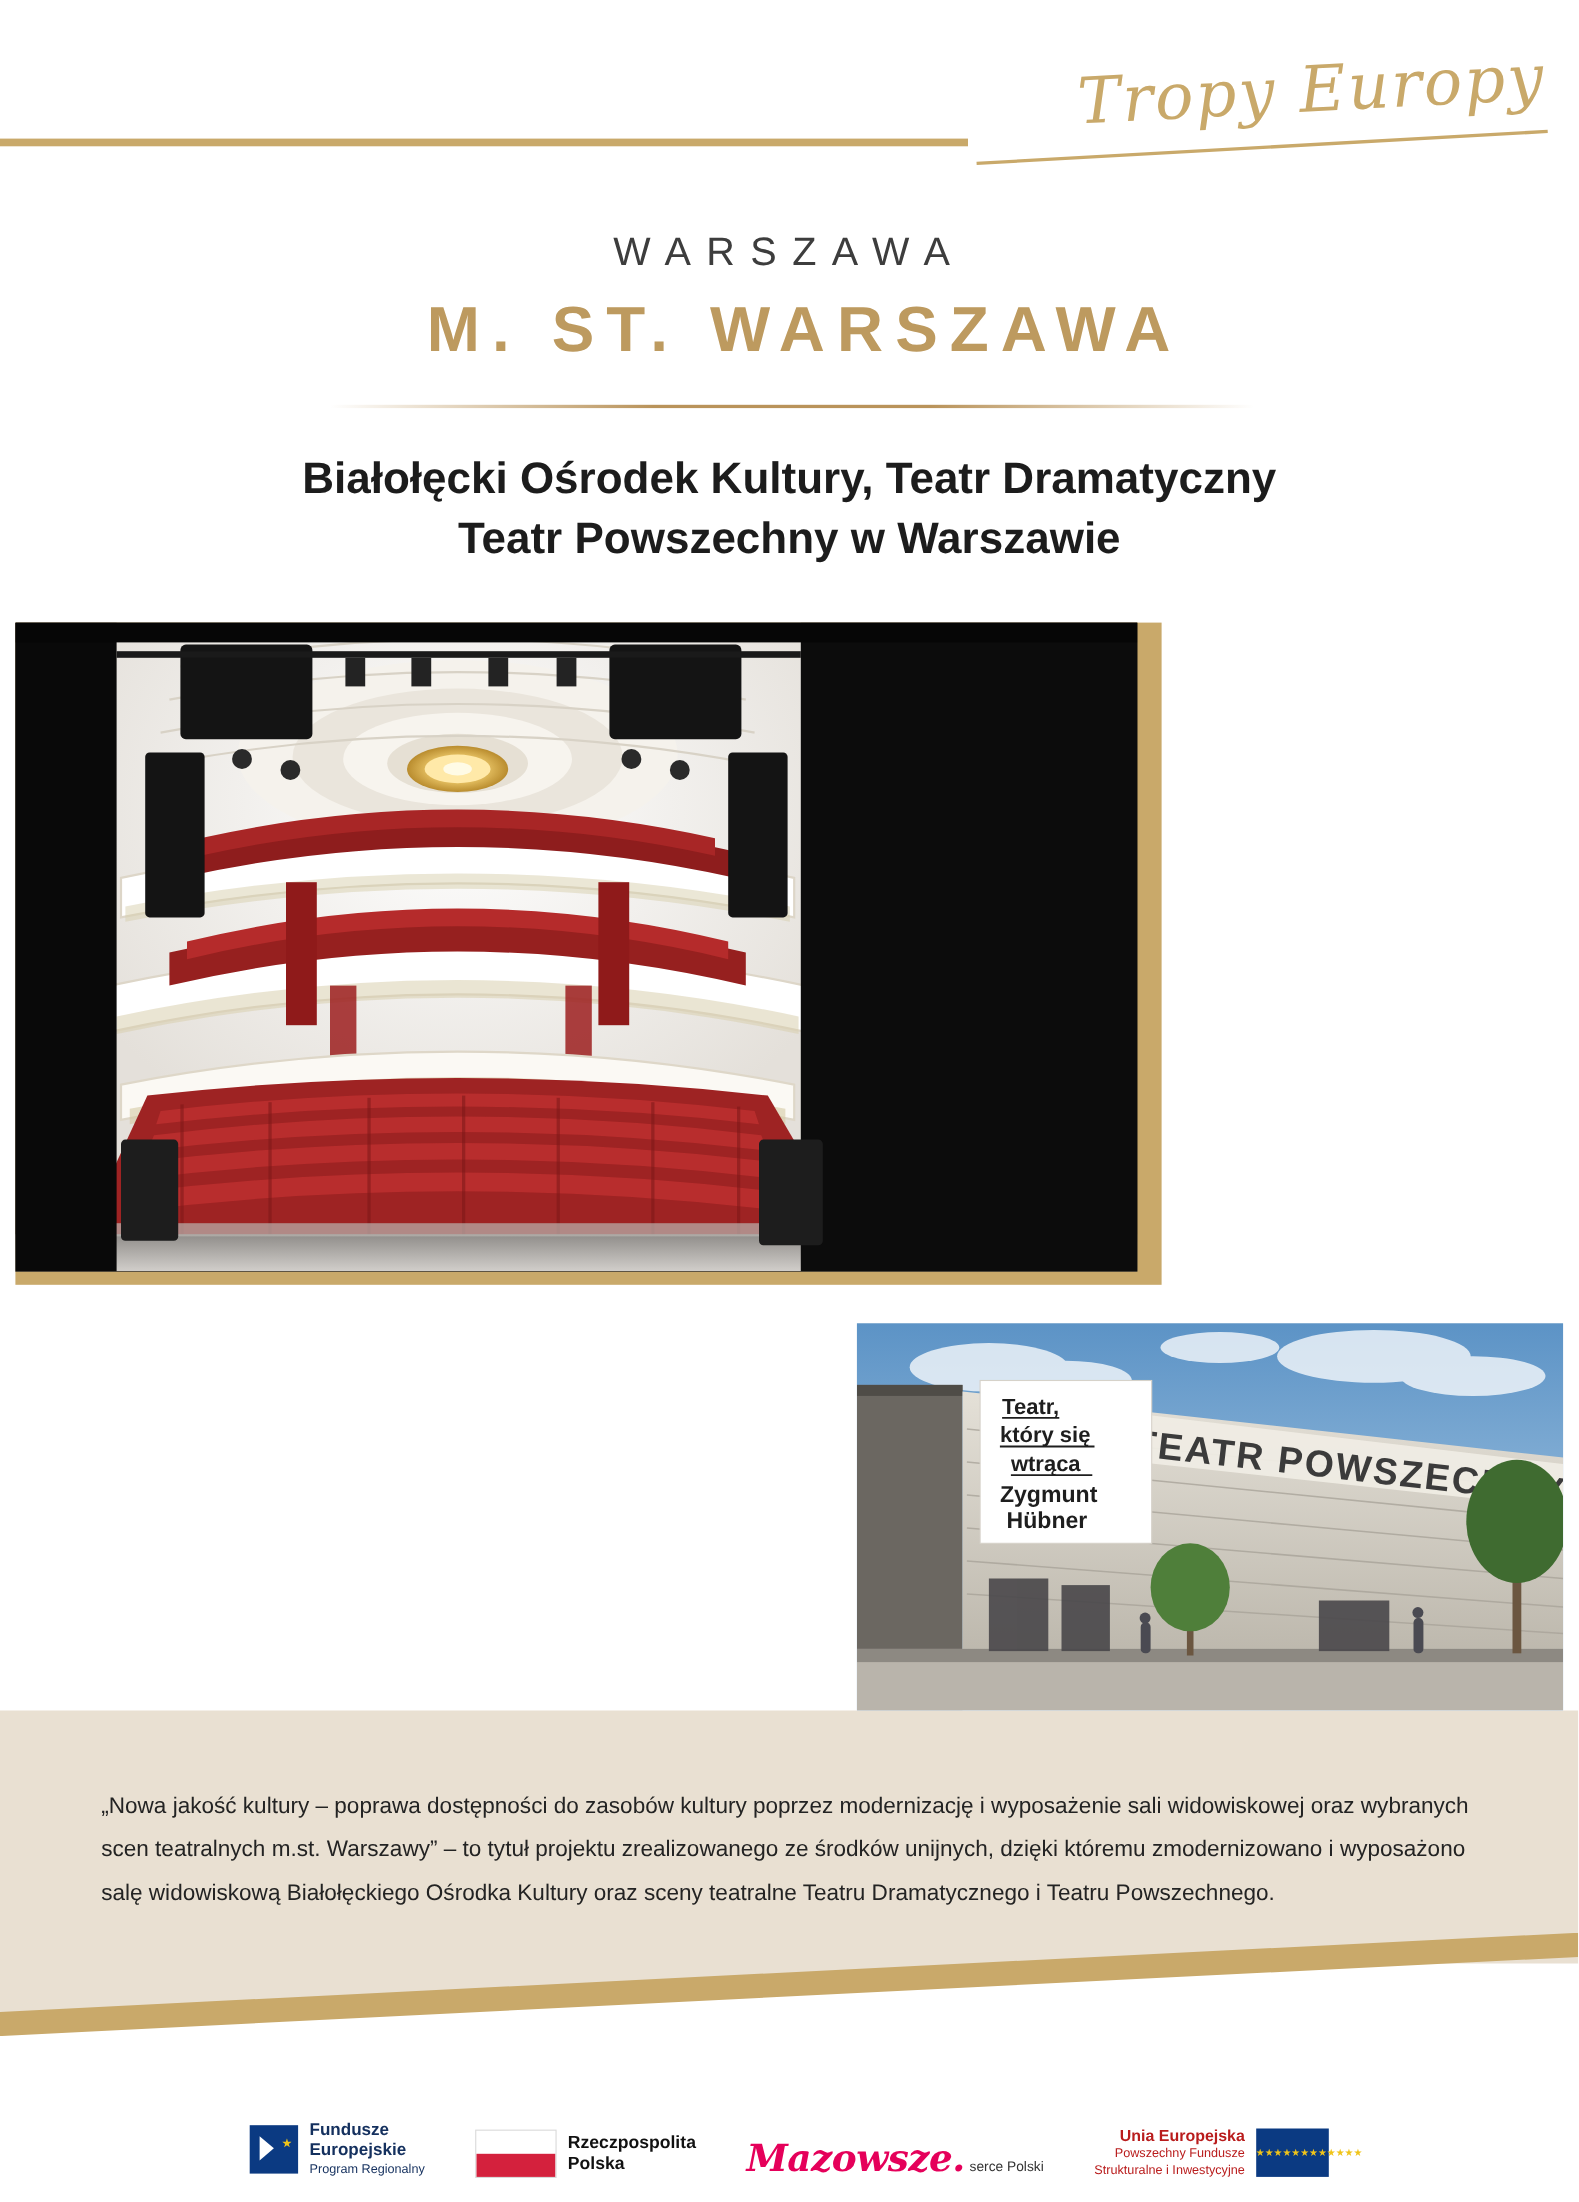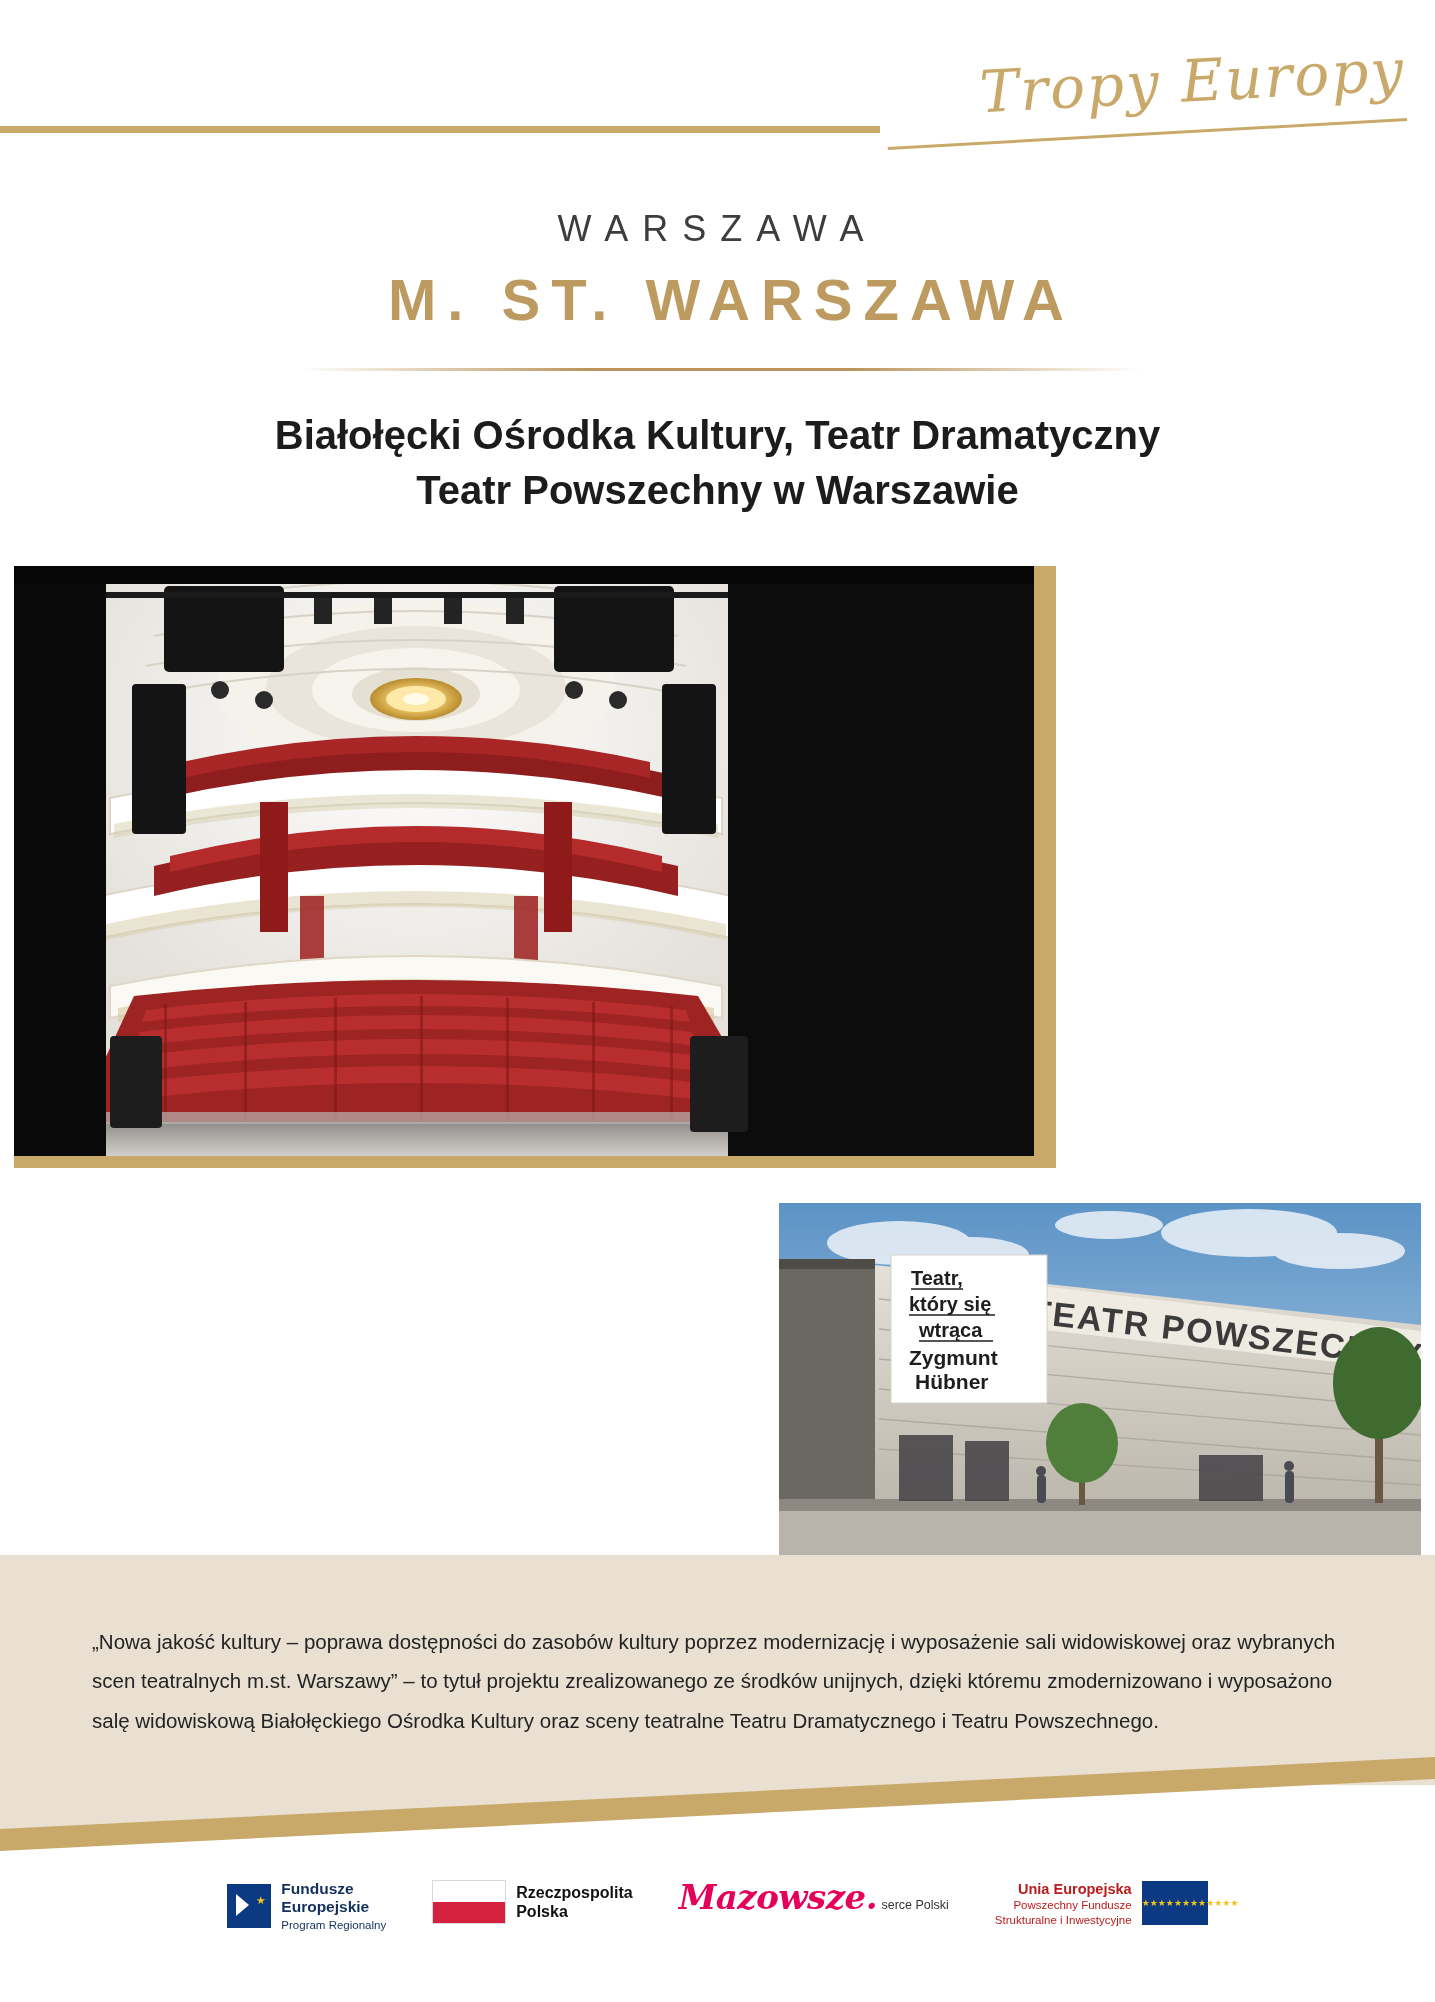--- a/index.html
+++ b/index.html
@@ -147,21 +147,21 @@
     clip-path: polygon(0 72px, 1435px 0, 1435px 22px, 0 94px);
   }
 
   
   .footer {
     position: absolute;
     left: 0; top: 1880px;
     width: 1435px;
     height: 100px;
     display: flex;
-    align-items: flex-start;
+    align-items: flex-end;
     justify-content: center;
     gap: 46px;
   }
   .logo-block { display: flex; align-items: center; gap: 10px; }
   .fe-mark {
     width: 44px; height: 44px;
     background: #0b3a82;
     position: relative;
   }
   .fe-mark:after {
@@ -250,21 +250,21 @@
 
   <div class="top-rule"></div>
   <div class="brand-script">Tropy Europy</div>
   <div class="brand-underline"></div>
 
   <div class="subregion-label">WARSZAWA</div>
   <div class="subregion-name">M. ST. WARSZAWA</div>
   <div class="header-divider"></div>
 
   <div class="inst-title">
-    <div>Białołęcki Ośrodka Kultury, Teatr Dramatyczny</div>
+    <div>Białołęcki Ośrodek Kultury, Teatr Dramatyczny</div>
     <div>Teatr Powszechny w Warszawie</div>
   </div>
 
   <div class="photo-accent"></div>
   <div class="photo-main">
     <svg width="1020" height="590" viewBox="0 0 1020 590" xmlns="http://www.w3.org/2000/svg">
       <defs>
         <radialGradient id="chand" cx="50%" cy="50%" r="50%">
           <stop offset="0%" stop-color="#fff6c8"></stop>
           <stop offset="45%" stop-color="#f2cf71"></stop>

